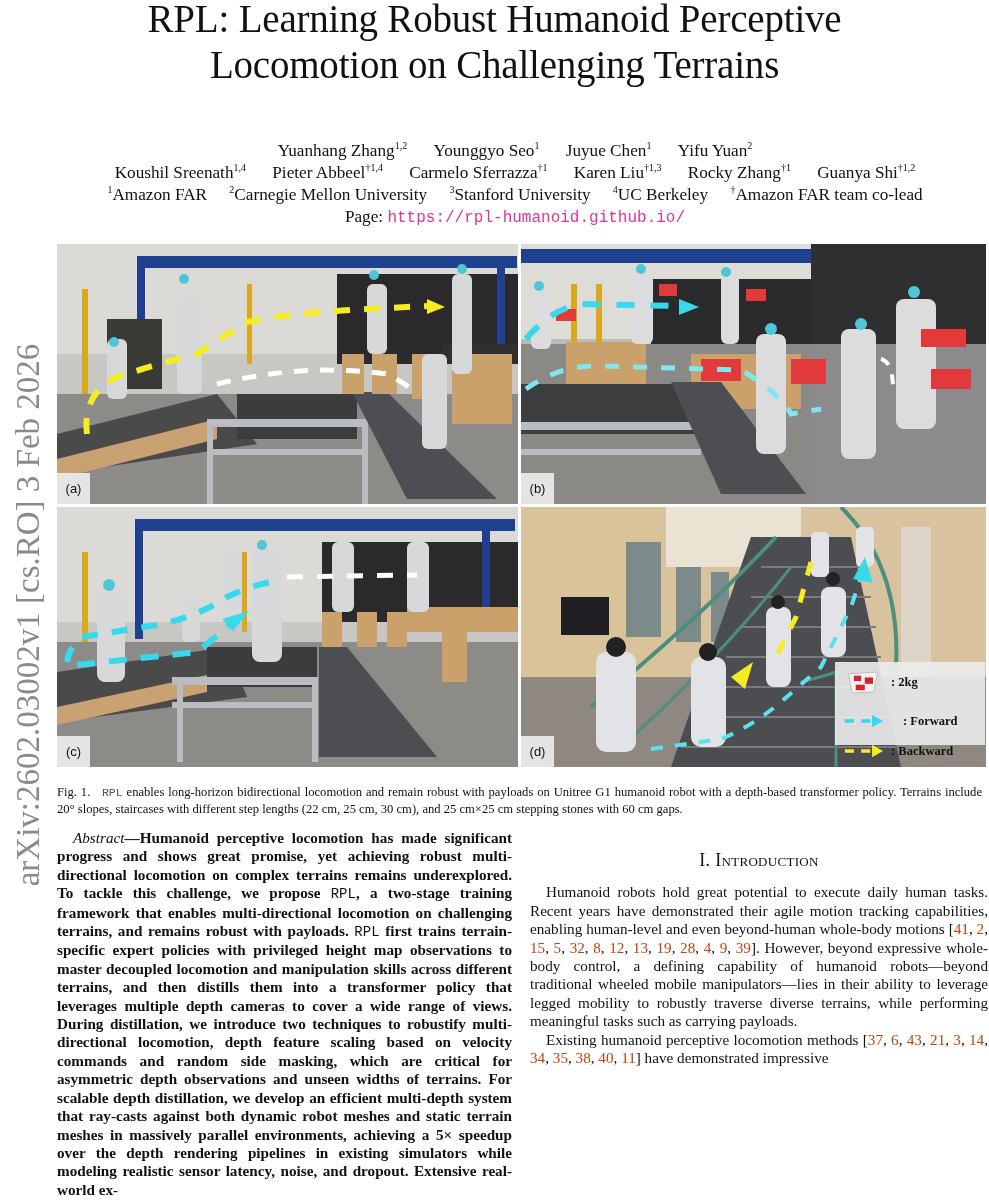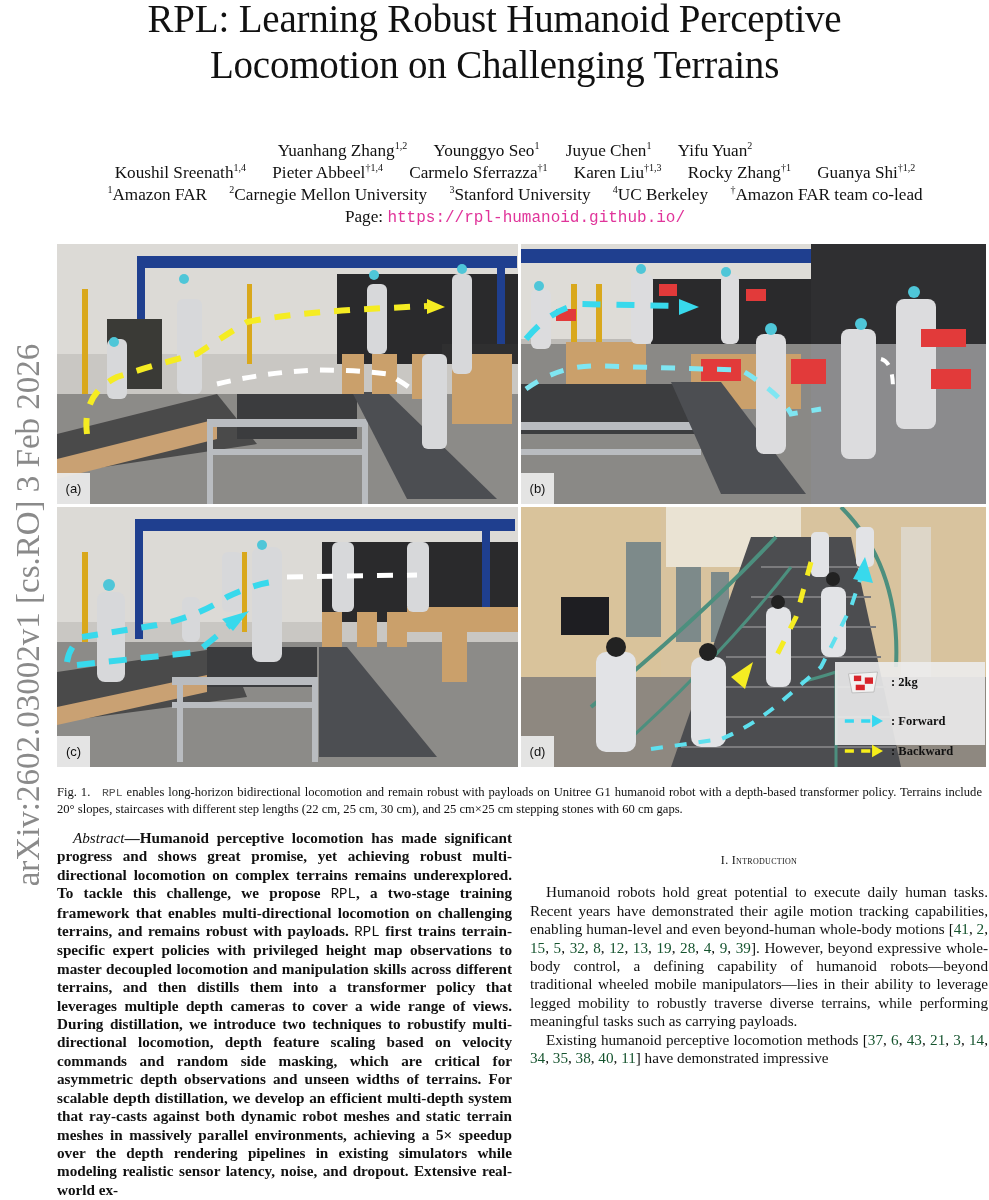--- a/index.html
+++ b/index.html
@@ -35,23 +35,23 @@
              text-align:justify; font-family:"Liberation Serif", serif; }
   .caption .mono { font-family:"Liberation Mono", monospace; font-size:11.5px; color:#555; }
 
   .col { position:absolute; top:829px; font-size:15.2px; line-height:18.4px; text-align:justify; }
   .col-left { left:57px; width:455px; font-weight:bold; }
   .col-left .abs-label { font-style:italic; font-weight:normal; }
   .col-left .indent { text-indent:16px; }
   .mono-b { font-family:"Liberation Mono", monospace; font-weight:normal; font-size:14px; }
   .col-right { left:530px; width:458px; }
   .col-right .bold { font-weight:bold; }
-  .section { text-align:center; font-size:12px; margin:22px 0 14px; font-weight:normal; font-variant:small-caps; letter-spacing:0.3px; }
+  .section { text-align:center; font-size:18px; margin:22px 0 14px; font-weight:normal; font-variant:small-caps; letter-spacing:0.3px; }
   .p { text-indent:16px; margin:0; }
-  .cite { color:#14532d; }
+  .cite { color:#c2410c; }
 </style>
 </head>
 <body>
 
 <div class="title">
   <div>RPL: Learning Robust Humanoid Perceptive</div>
   <div>Locomotion on Challenging Terrains</div>
 </div>
 
 <div class="authors">
@@ -281,21 +281,21 @@
         <rect x="24" y="10" width="9" height="7" fill="#d8232a"></rect>
         <rect x="14" y="18" width="10" height="6" fill="#d8232a"></rect>
     </svg>
     <span style="margin-left:8px;">: 2kg</span>
   </div>
   <div class="li" style="top:45px;">
     <svg class="box" width="44" height="28" viewBox="0 0 44 28">
       <line x1="2" y1="14" x2="34" y2="14" stroke="#35d8f0" stroke-width="4" stroke-dasharray="10 8"></line>
       <polygon points="32,7 44,14 32,21" fill="#35d8f0"></polygon>
     </svg>
-    <span style="margin-left:8px;">: Forward</span>
+    <span style="margin-left:20px;">: Forward</span>
   </div>
   <div class="li" style="top:75px;">
     <svg class="box" width="44" height="28" viewBox="0 0 44 28">
       <line x1="2" y1="14" x2="34" y2="14" stroke="#f6ee1a" stroke-width="4" stroke-dasharray="10 8"></line>
       <polygon points="32,7 44,14 32,21" fill="#f6ee1a"></polygon>
     </svg>
     <span style="margin-left:8px;">: Backward</span>
   </div>
 </div>
 

